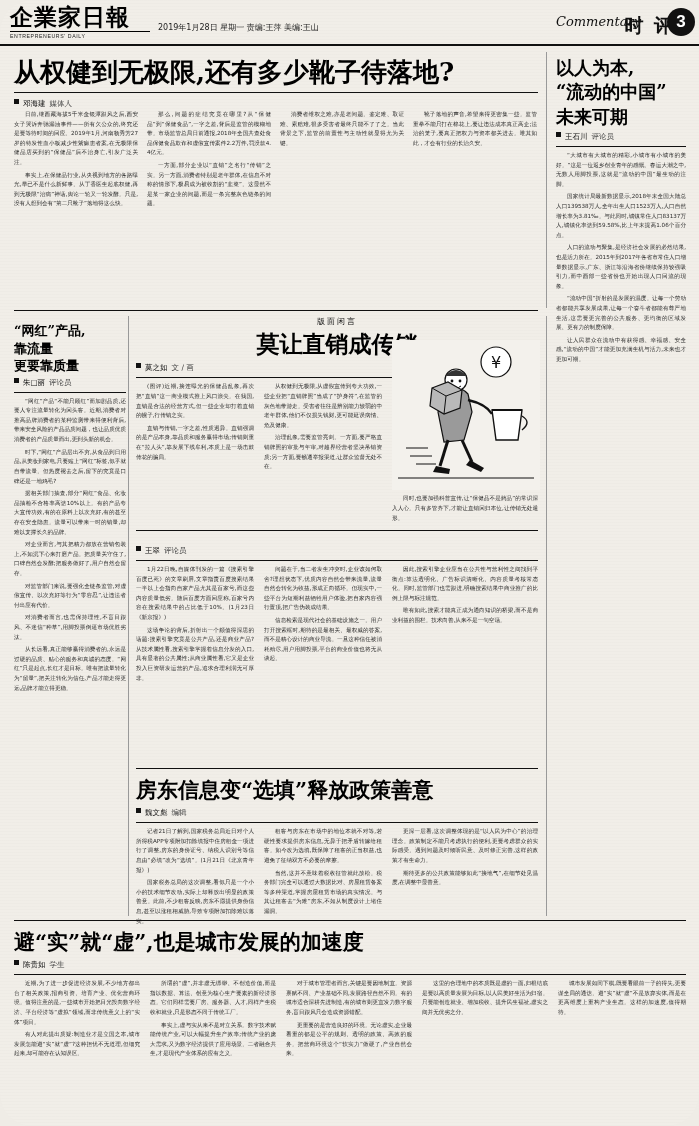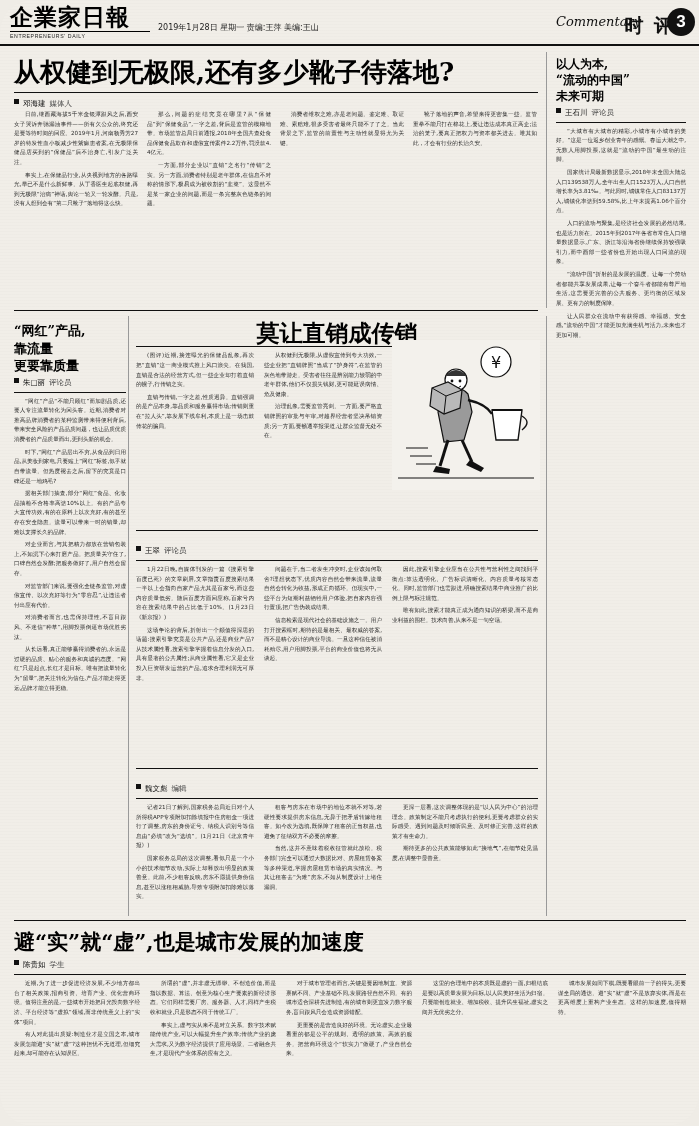--- a/index.html
+++ b/index.html
@@ -80,21 +80,21 @@
     font-size:8px;letter-spacing:2px;color:#111;text-align:center;
     font-family:"DejaVu Serif", serif;
   }
   
   #lead-headline{position:absolute;left:14px;top:58px;width:520px;font-size:26px;}
   #lead-byline{position:absolute;left:14px;top:96px;width:200px;}
   .lead-cols{position:absolute;left:14px;top:110px;width:524px;height:196px;}
   .lead-cols .c{position:absolute;top:0;width:124px;height:196px;}
   
   #right-col{position:absolute;left:556px;top:56px;width:130px;}
-  #right-headline{font-size:12px;line-height:1.35;}
+  #right-headline{font-size:18px;line-height:1.35;}
   
   #art2{position:absolute;left:14px;top:322px;width:112px;}
   #art2-headline{font-size:13px;line-height:1.35;}
   
   #feature{position:absolute;left:136px;top:316px;width:402px;}
   #feature-head{font-size:23px;text-align:center;}
   
   .cartoon{
     position:absolute;left:392px;top:340px;width:148px;height:150px;
     background:#f5f3ee;
@@ -195,21 +195,27 @@
       <p>时下,“网红”产品层出不穷,从食品到日用品,从美妆到家电,只要贴上“网红”标签,似乎就自带流量。但热度褪去之后,留下的究竟是口碑还是一地鸡毛?</p>
       <p>据相关部门抽查,部分“网红”食品、化妆品抽检不合格率高达10%以上。有的产品夸大宣传功效,有的在原料上以次充好,有的甚至存在安全隐患。流量可以带来一时的销量,却难以支撑长久的品牌。</p>
       <p>对企业而言,与其把精力都放在营销包装上,不如沉下心来打磨产品。把质量关守住了,口碑自然会发酵;把服务做好了,用户自然会留存。</p>
       <p>对监管部门来说,要强化全链条监管,对虚假宣传、以次充好等行为“零容忍”,让违法者付出应有代价。</p>
       <p>对消费者而言,也需保持理性,不盲目跟风、不迷信“种草”,用脚投票倒逼市场优胜劣汰。</p>
       <p>从长远看,真正能够赢得消费者的,永远是过硬的品质、贴心的服务和真诚的态度。“网红”只是起点,长红才是目标。唯有把流量转化为“留量”,把关注转化为信任,产品才能走得更远,品牌才能立得更稳。</p>
     </div>
   </div>
 
   <div id="feature">
+    <div class="kicker">版面闲言</div>
     <div class="headline" id="feature-head" style="margin-top:4px;">莫让直销成传销</div>
+    <div class="byline" style="margin-top:6px;">
+      <span class="sq"></span>
+      <span>莫之如</span>
+      <span class="role">文 / 画</span>
+    </div>
     <div class="rule-h" style="width:402px;margin-bottom:4px;"></div>
     <div style="position:relative;height:152px;">
       <div class="body-col" style="position:absolute;left:0;top:0;width:118px;">
         <p>(图评)近期,接连曝光的保健品乱象,再次把“直销”这一商业模式推上风口浪尖。在我国,直销是合法的经营方式,但一些企业却打着直销的幌子,行传销之实。</p>
         <p>直销与传销,一字之差,性质迥异。直销强调的是产品本身,靠品质和服务赢得市场;传销则重在“拉人头”,靠发展下线牟利,本质上是一场击鼓传花的骗局。</p>
       </div>
       <div class="body-col" style="position:absolute;left:128px;top:0;width:118px;">
         <p>从权健到无极限,从虚假宣传到夸大功效,一些企业把“直销牌照”当成了“护身符”,在监管的灰色地带游走。受害者往往是辨别能力较弱的中老年群体,他们不仅损失钱财,更可能延误病情、危及健康。</p>
         <p>治理乱象,需要监管亮剑。一方面,要严格直销牌照的审批与年审,对越界经营者坚决吊销资质;另一方面,要畅通举报渠道,让群众监督无处不在。</p>
       </div>
@@ -275,20 +281,21 @@
       </div>
       <div class="body-col" style="position:absolute;left:256px;top:0;width:146px;">
         <p>因此,搜索引擎企业应当在公共性与营利性之间找到平衡点:算法透明化、广告标识清晰化、内容质量考核常态化。同时,监管部门也需跟进,明确搜索结果中商业推广的比例上限与标注规范。</p>
         <p>唯有如此,搜索才能真正成为通向知识的桥梁,而不是商业利益的围栏。技术向善,从来不是一句空话。</p>
       </div>
     </div>
   </div>
 
   <div class="rule-h" style="position:absolute;left:136px;top:768px;width:402px;"></div>
   <div id="art5">
+    <div class="headline" id="art5-head">房东信息变“选填”释放政策善意</div>
     <div class="byline" style="margin-top:6px;">
       <span class="sq"></span>
       <span>魏文彪</span>
       <span class="role">编辑</span>
     </div>
     <div class="rule-h" style="width:402px;margin-bottom:4px;"></div>
     <div style="position:relative;height:102px;">
       <div class="body-col" style="position:absolute;left:0;top:0;width:118px;">
         <p>记者21日了解到,国家税务总局近日对个人所得税APP专项附加扣除填报中住房租金一项进行了调整,房东的身份证号、纳税人识别号等信息由“必填”改为“选填”。(1月21日《北京青年报》)</p>
         <p>国家税务总局的这次调整,看似只是一个小小的技术细节改动,实际上却释放出明显的政策善意。此前,不少租客反映,房东不愿提供身份信息,甚至以涨租相威胁,导致专项附加扣除难以落实。</p>

